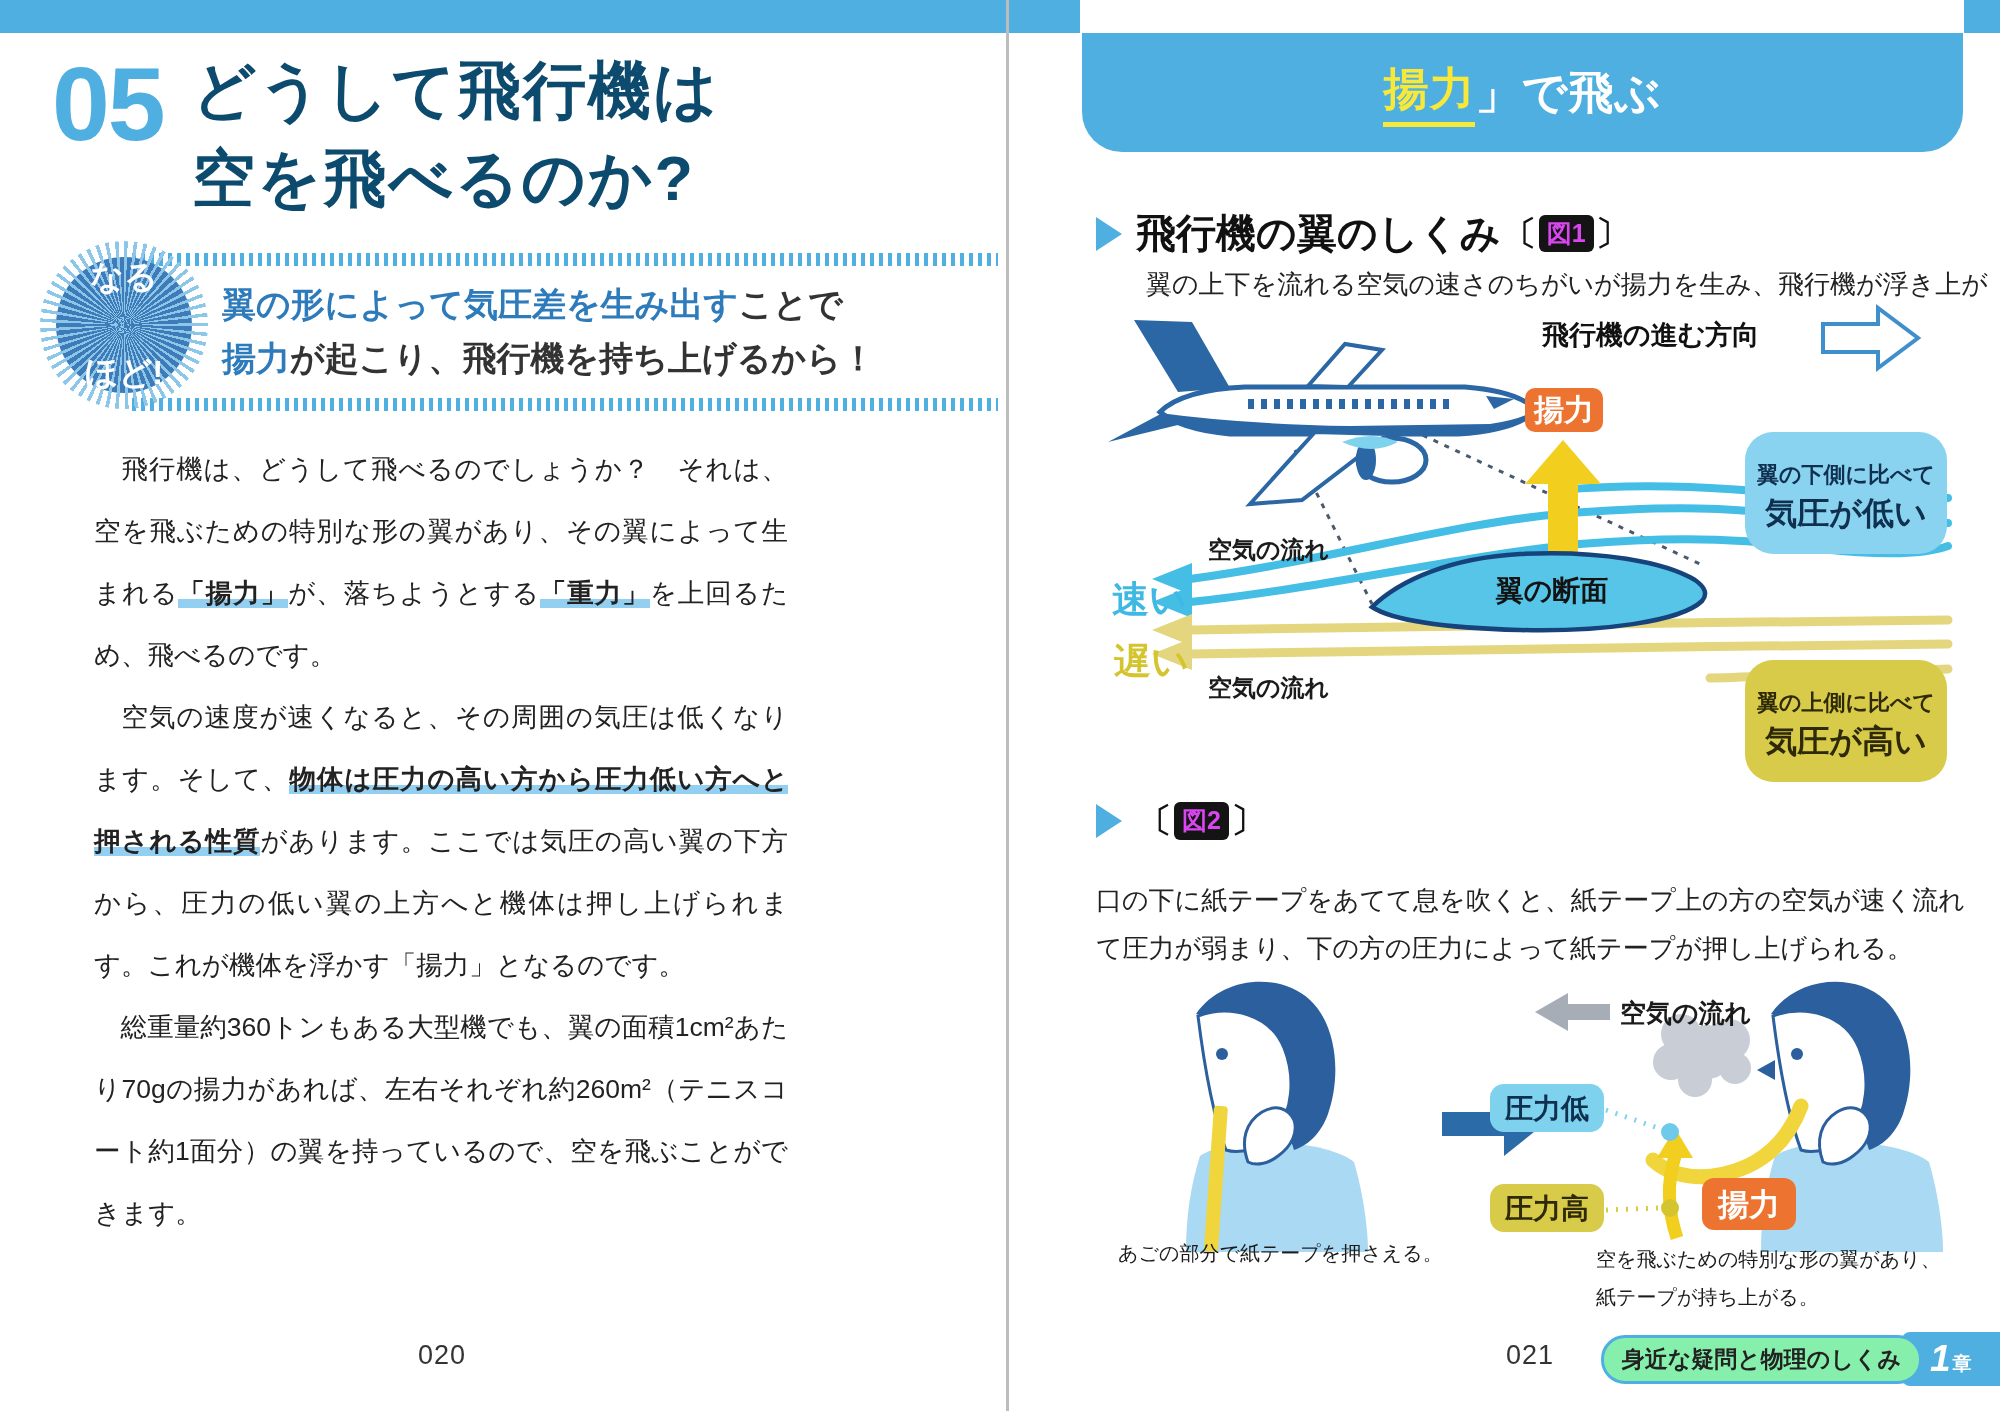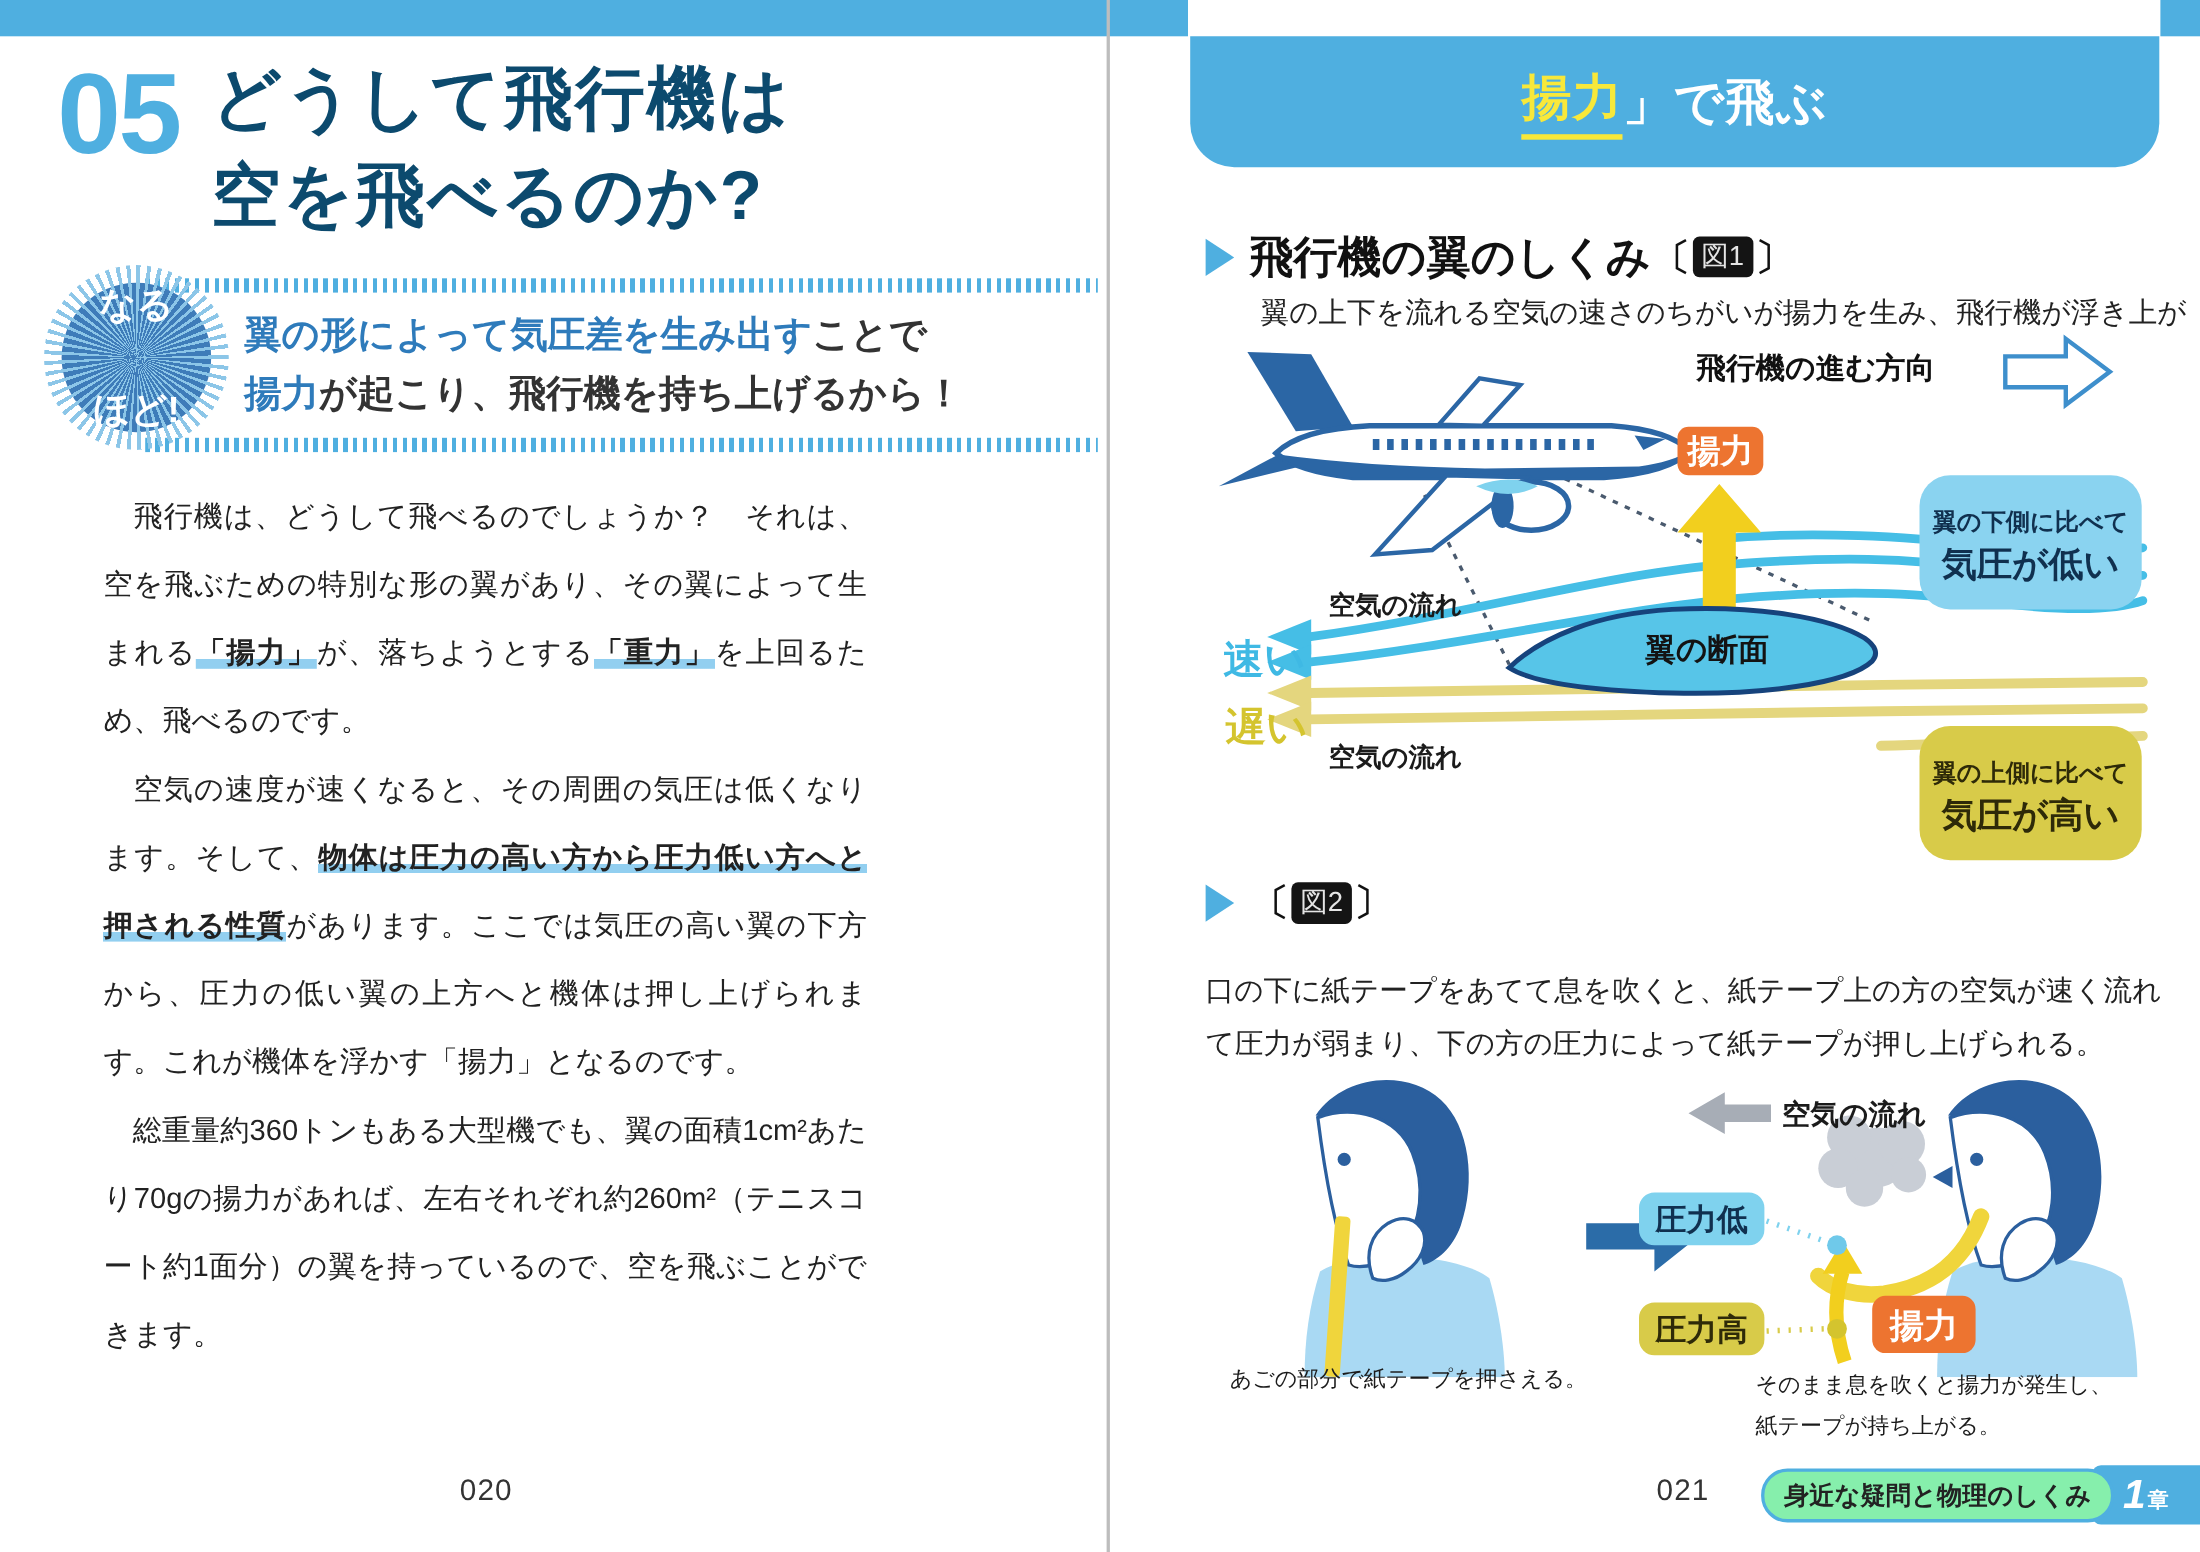--- a/index.html
+++ b/index.html
@@ -20,21 +20,21 @@
   .summary{position:absolute;left:70px;top:253px;width:928px;height:158px;}
   .dotted{position:absolute;left:62px;right:0;height:13px;background:repeating-linear-gradient(90deg,var(--accent) 0 4px,transparent 4px 9px);}
   .dotted.top{top:0;} .dotted.bot{bottom:0;}
   .naruhodo{position:absolute;left:-14px;top:4px;width:136px;height:136px;border-radius:50%;background:var(--navy-badge);color:#fff;display:flex;flex-direction:column;align-items:center;justify-content:space-between;font-size:33px;font-weight:800;line-height:1.2;z-index:2;}
   .naruhodo::before{content:"";position:absolute;inset:-16px;border-radius:50%;background:repeating-conic-gradient(#8CC6E8 0deg 2.6deg,transparent 2.6deg 6.8deg);z-index:-1;}
   .summary-text{position:absolute;left:152px;top:24px;font-size:34px;font-weight:800;line-height:1.6;color:#333;}
   .hl-blue{color:var(--summary-blue);}
   .body-text{position:absolute;left:94px;top:438px;width:694px;font-size:26.5px;line-height:62px;color:#222;text-align:justify;}
   .body-text p{margin:0;}
   .u-blue{font-weight:800;background-image:linear-gradient(to top,var(--underline-blue) 9px,transparent 9px);}
-  .fig-badge{display:inline-block;background:#141414;color:#e5e5e5;font-size:21px;font-weight:400;padding:2px 7px;border-radius:6px;line-height:1.25;vertical-align:2px;}
+  .fig-badge{display:inline-block;background:#141414;color:#d946ef;font-size:21px;font-weight:700;padding:2px 7px;border-radius:6px;line-height:1.25;vertical-align:2px;}
   .pagenum{position:absolute;font-size:27px;color:#333;letter-spacing:1px;}
   .pagenum.l{left:418px;top:1340px;} .pagenum.r{left:1506px;top:1340px;}
   
   .banner{position:absolute;left:1082px;top:33px;width:881px;height:119px;background:var(--accent);border-radius:0 0 40px 40px;display:flex;align-items:center;justify-content:center;color:#fff;font-size:45px;font-weight:800;letter-spacing:1px;}
   .banner .yl{color:var(--banner-yellow);border-bottom:5px solid var(--banner-yellow);padding-bottom:3px;}
   .sec-head{position:absolute;display:flex;align-items:center;font-size:40px;font-weight:800;color:#111;}
   .sec-head .tri{width:0;height:0;border-left:26px solid var(--accent);border-top:17px solid transparent;border-bottom:17px solid transparent;margin-right:14px;}
   .sec-head .bracket{font-size:34px;font-weight:700;margin:0 2px;}
   .sec-head .fig-badge{font-size:25px;padding:3px 8px;vertical-align:4px;}
   .sec1{left:1096px;top:206px;} .sec2{left:1096px;top:798px;}
@@ -230,21 +230,21 @@
         <rect x="400" y="232" width="114" height="48" rx="14" fill="#D8CB49"></rect>
         <text x="457" y="266" text-anchor="middle" font-size="28" font-weight="bold" fill="#2E2A08">圧力高</text>
 
         <rect x="612" y="226" width="94" height="52" rx="12" fill="#ED7430"></rect>
         <text x="659" y="263" text-anchor="middle" font-size="31" font-weight="bold" fill="#ffffff">揚力</text>
       </svg>
     </div>
 
     <div class="caption cap-left">あごの部分で紙テープを押さえる。</div>
     <div class="caption cap-right">
-      <div>そのまま息を吹くと揚力が発生し、</div>
+      <div>空を飛ぶための特別な形の翼があり、</div>
       <div>紙テープが持ち上がる。</div>
     </div>
 
     <div class="pagenum r">021</div>
 
     <div class="footer-tab">
       <div class="footer-pill">身近な疑問と物理のしくみ</div>
       <div class="footer-chap">
         <span class="num">1</span>
         <span class="suf">章</span>

